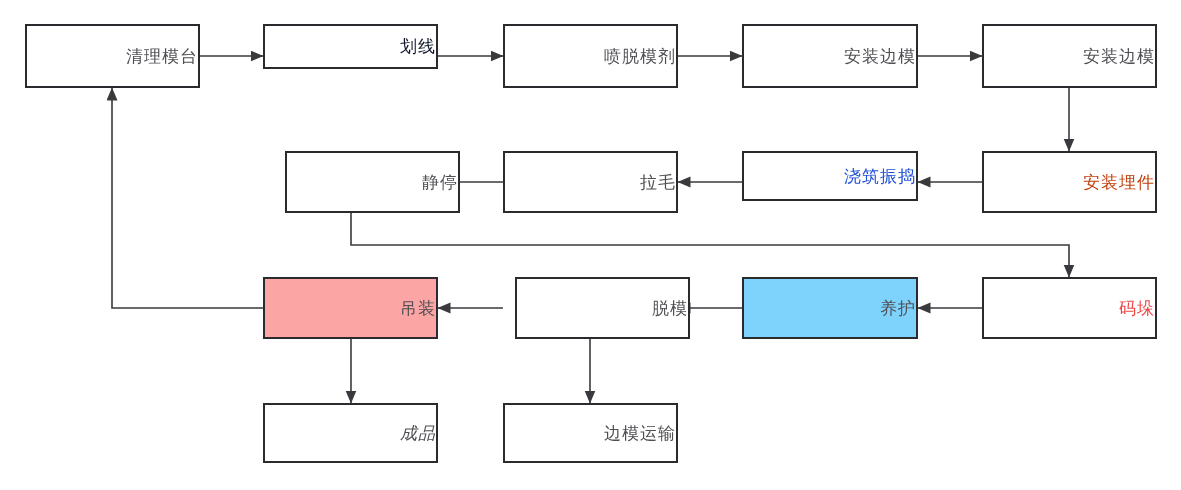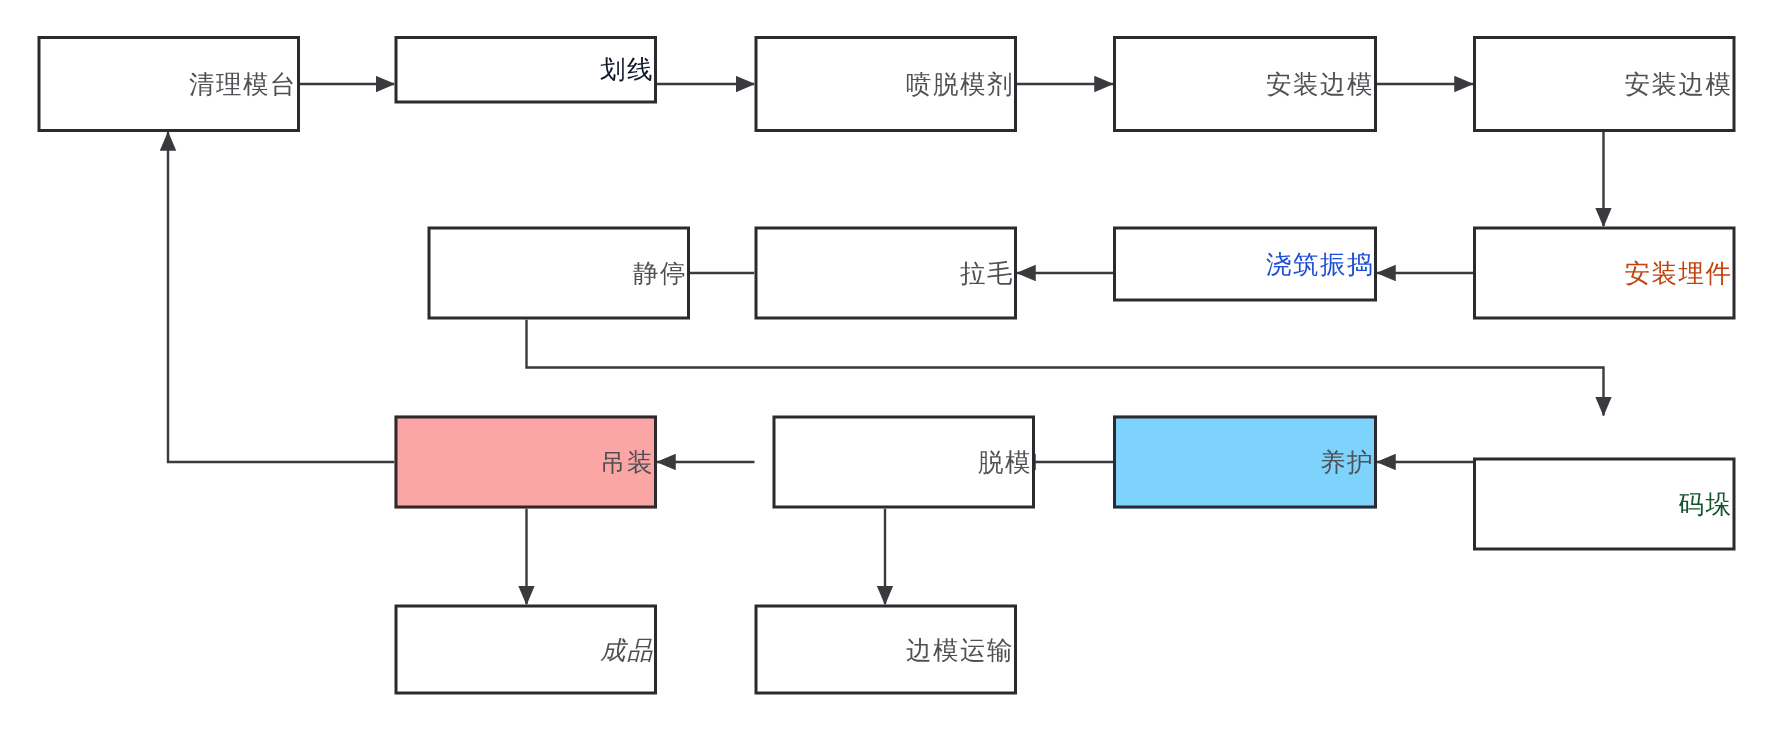--- a/index.html
+++ b/index.html
@@ -86,21 +86,21 @@
       </div>
       <div class="node" style="left: 742px; top: 151px; width: 176px; height: 50px; border-color: rgb(43, 43, 47); background: rgb(255, 255, 255); color: #1d4ed8;">
         <span>浇筑振捣</span>
       </div>
       <div class="node" style="left: 503px; top: 151px; width: 175px; height: 62px; border-color: rgb(43, 43, 47); background: rgb(255, 255, 255); color: rgb(79, 79, 84);">
         <span>拉毛</span>
       </div>
       <div class="node" style="left: 263px; top: 151px; width: 175px; height: 62px; border-color: rgb(43, 43, 47); background: rgb(255, 255, 255); color: rgb(79, 79, 84); margin-left: 22px;">
         <span>静停</span>
       </div>
-      <div class="node" style="left: 982px; top: 277px; width: 175px; height: 62px; border-color: rgb(43, 43, 47); background: rgb(255, 255, 255); color: #14532d; margin-top: 28px;">
+      <div class="node" style="left: 982px; top: 277px; width: 175px; height: 62px; border-color: rgb(43, 43, 47); background: rgb(255, 255, 255); color: #ef4444;">
         <span>码垛</span>
       </div>
       <div class="node" style="left: 742px; top: 277px; width: 176px; height: 62px; border-color: rgb(43, 43, 47); background: #7dd3fc; color: rgb(79, 79, 84);">
         <span>养护</span>
       </div>
       <div class="node" style="left: 503px; top: 277px; width: 175px; height: 62px; border-color: rgb(43, 43, 47); background: rgb(255, 255, 255); color: rgb(79, 79, 84); margin-left: 12px;">
         <span>脱模</span>
       </div>
       <div class="node" style="left: 263px; top: 277px; width: 175px; height: 62px; border-color: rgb(43, 43, 47); background: #fca5a5; color: rgb(79, 79, 84);">
         <span>吊装</span>

